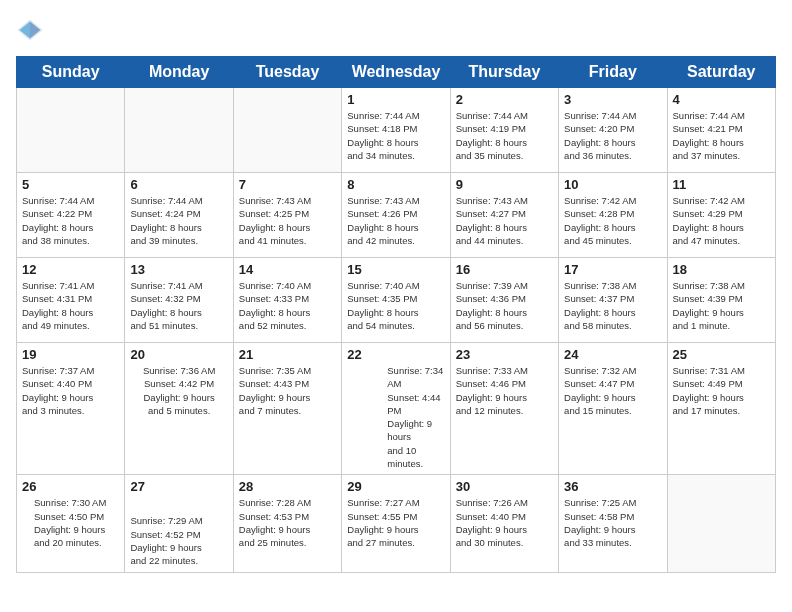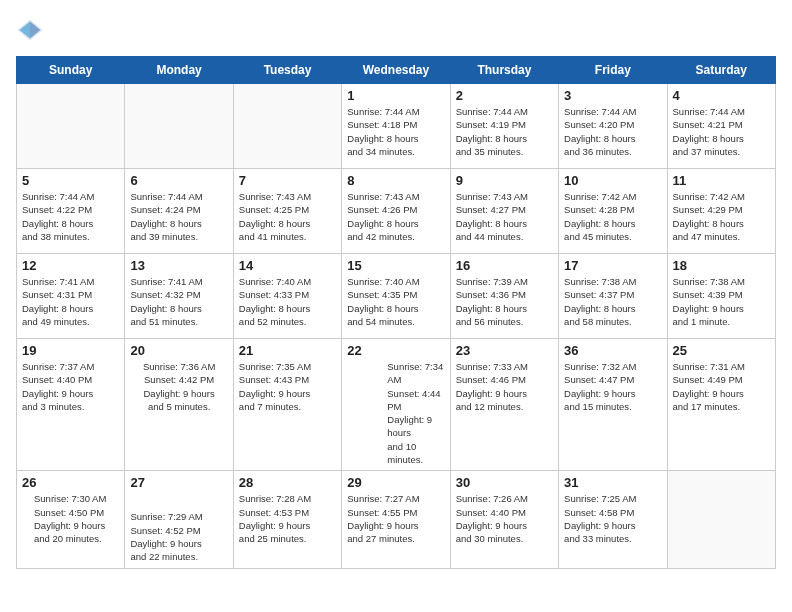--- a/index.html
+++ b/index.html
@@ -53,21 +53,21 @@
       color: #555;
     }
     table {
       width: 100%;
       border-collapse: collapse;
       table-layout: fixed;
     }
     th {
       background-color: #1a5fa8;
       color: #fff;
-      font-size: 12px;
+      font-size: 16px;
       font-weight: bold;
       padding: 6px 4px;
       text-align: center;
       border: 1px solid #1a5fa8;
     }
     td {
       border: 1px solid #ccc;
       vertical-align: top;
       padding: 4px 5px;
       font-size: 10px;
@@ -290,21 +290,21 @@
 and 10 minutes.</div>
         </td>
         <td>
           <span class="day-number">23</span>
           <div class="day-info" style="white-space: pre-line;">Sunrise: 7:33 AM
 Sunset: 4:46 PM
 Daylight: 9 hours
 and 12 minutes.</div>
         </td>
         <td>
-          <span class="day-number">36</span>
+          <span class="day-number">24</span>
           <div class="day-info" style="white-space: pre-line;">Sunrise: 7:32 AM
 Sunset: 4:47 PM
 Daylight: 9 hours
 and 15 minutes.</div>
         </td>
         <td>
           <span class="day-number">25</span>
           <div class="day-info" style="white-space: pre-line;">Sunrise: 7:31 AM
 Sunset: 4:49 PM
 Daylight: 9 hours
@@ -341,21 +341,21 @@
 and 27 minutes.</div>
         </td>
         <td>
           <span class="day-number">30</span>
           <div class="day-info" style="white-space: pre-line;">Sunrise: 7:26 AM
 Sunset: 4:40 PM
 Daylight: 9 hours
 and 30 minutes.</div>
         </td>
         <td>
-          <span class="day-number">31</span>
+          <span class="day-number">36</span>
           <div class="day-info" style="white-space: pre-line;">Sunrise: 7:25 AM
 Sunset: 4:58 PM
 Daylight: 9 hours
 and 33 minutes.</div>
         </td>
         <td class="empty"></td>
       </tr>
     </tbody>
 </table>
 

